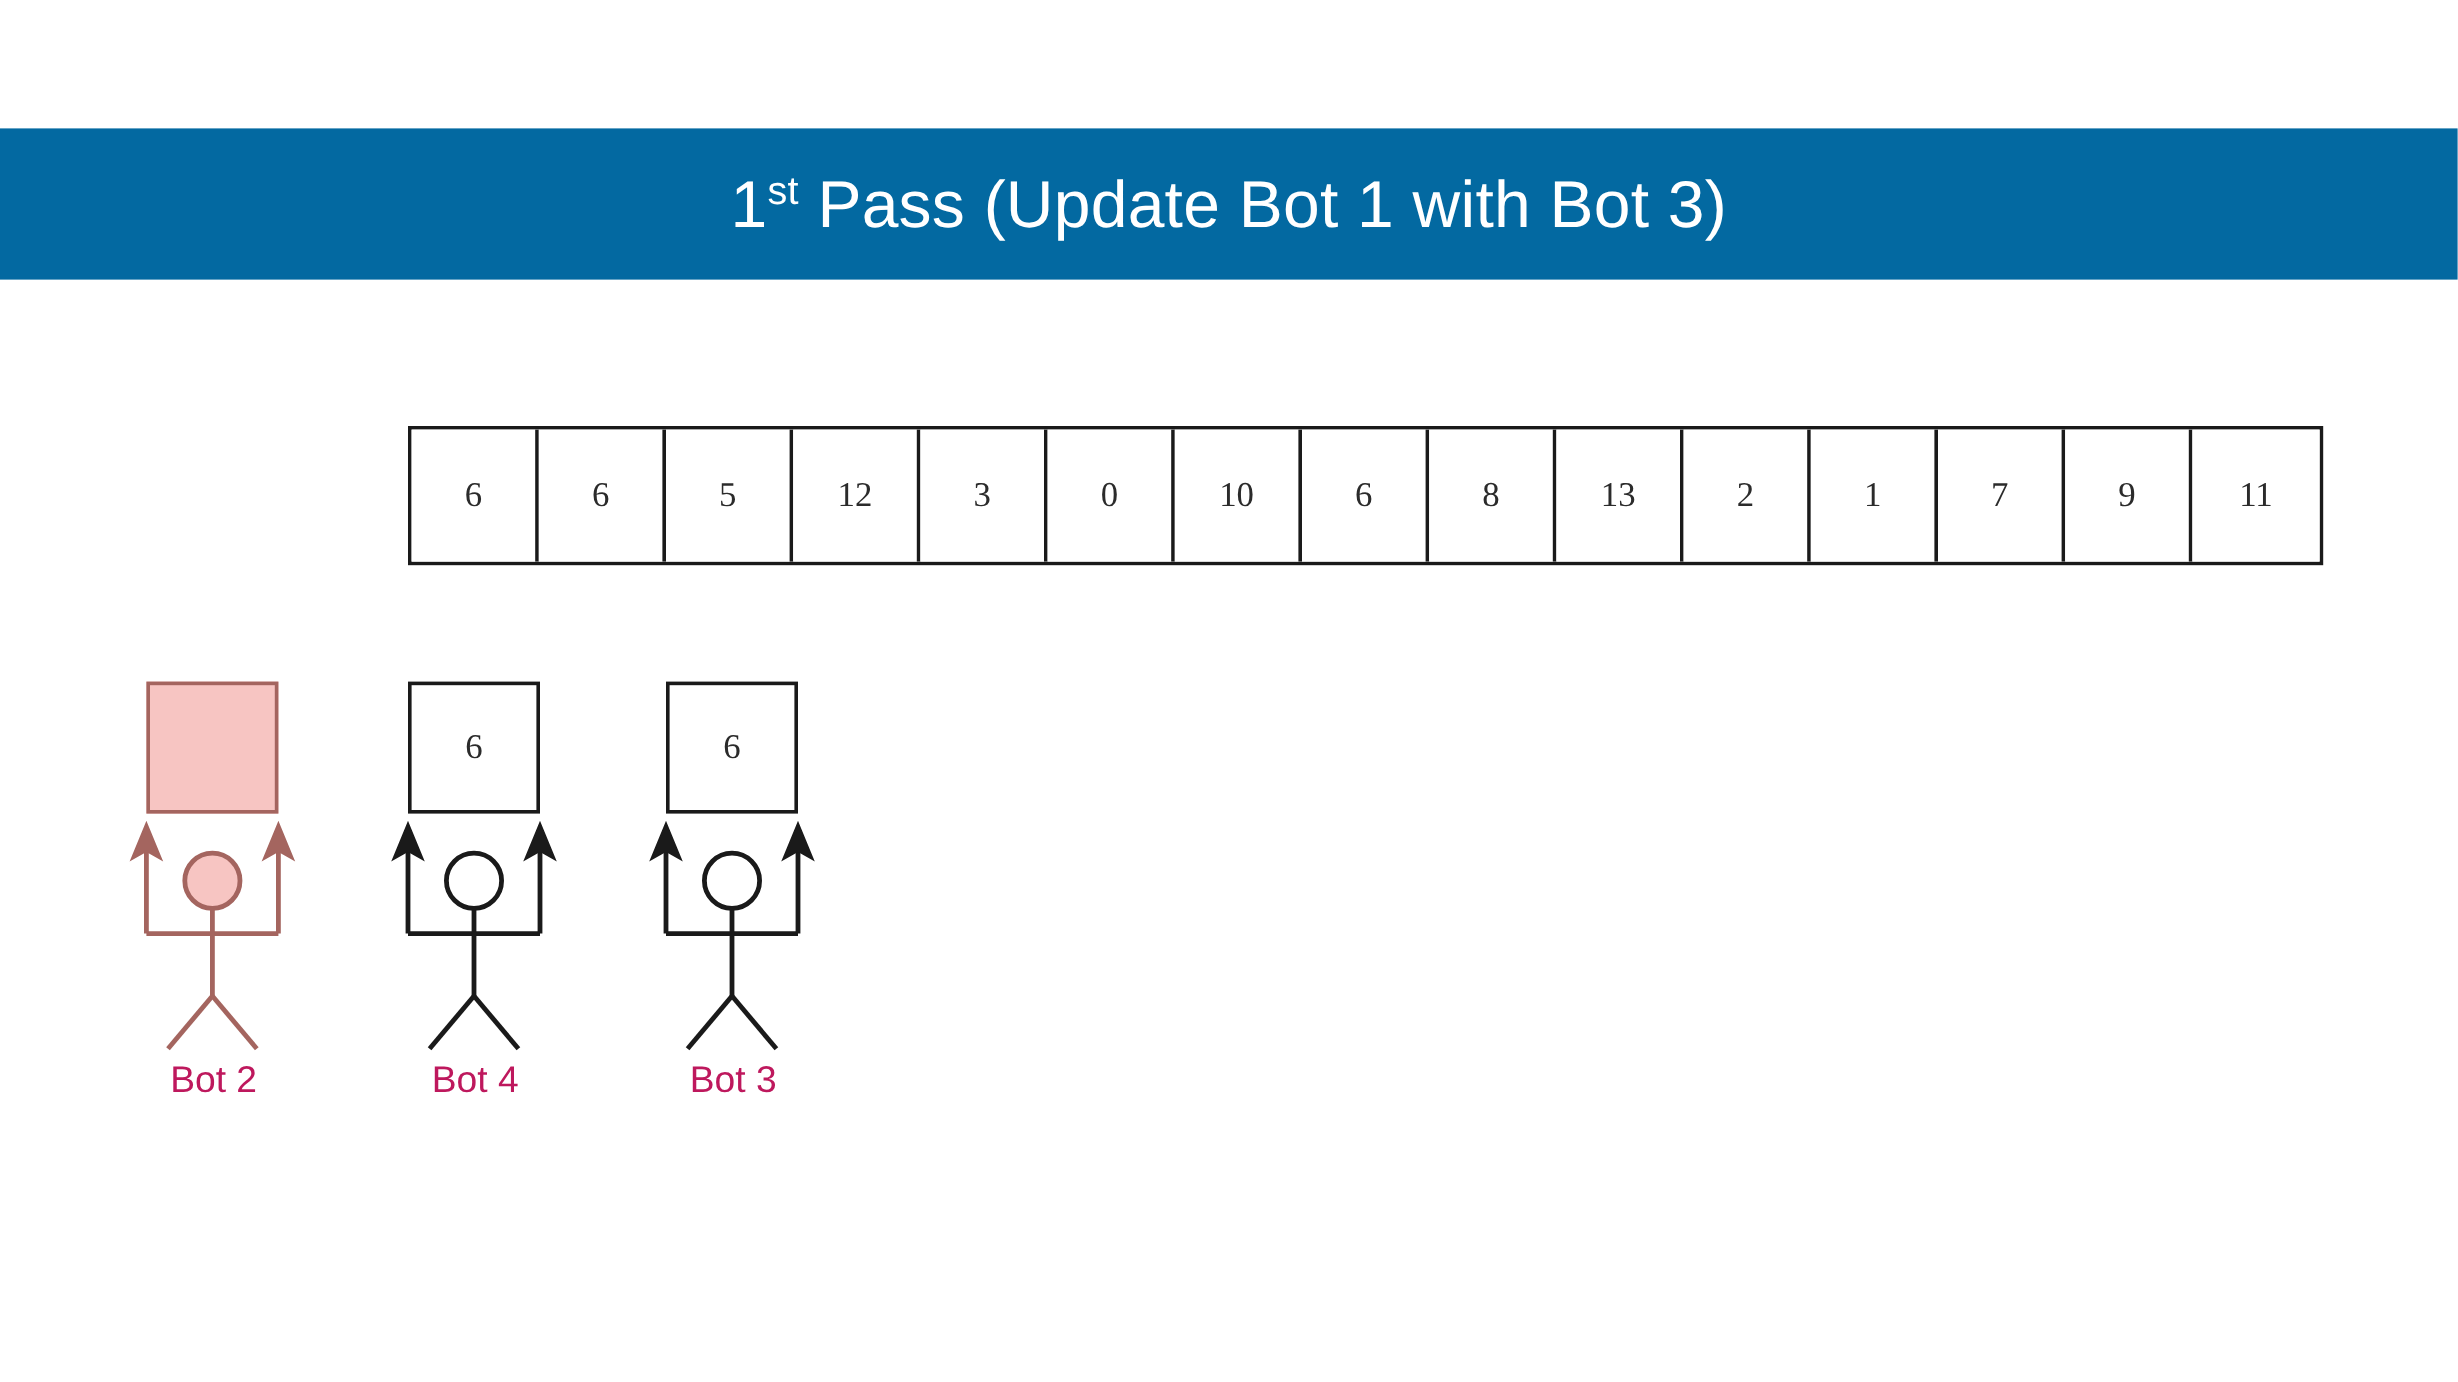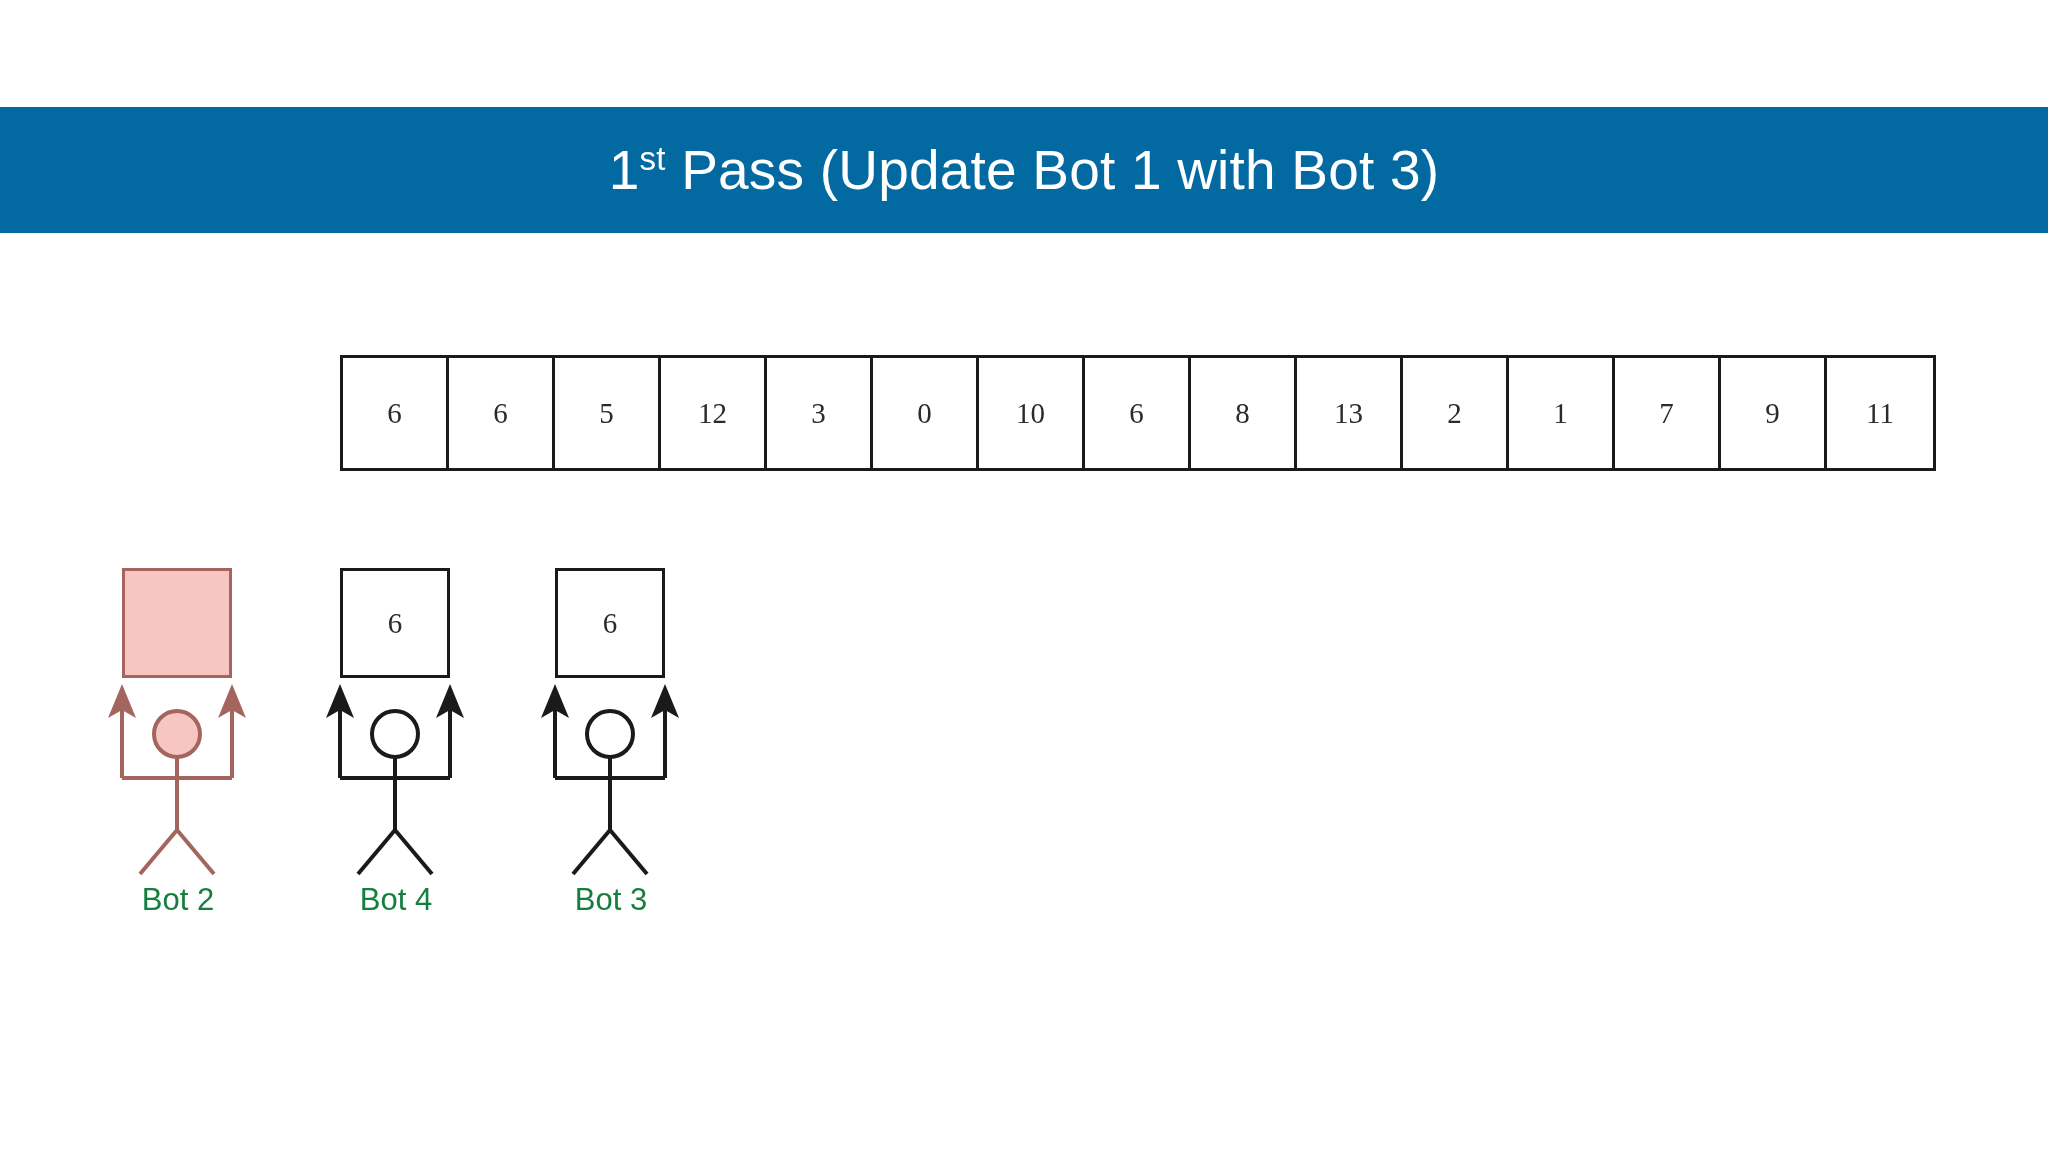--- a/index.html
+++ b/index.html
@@ -105,21 +105,21 @@
     height: 200px;
   }
 
   .bot-label {
     position: absolute;
     left: 0;
     top: 322px;
     width: 156px;
     text-align: center;
     font-size: 31px;
-    color: #15803d;
+    color: #be185d;
     font-family: "Liberation Sans", sans-serif;
   }
 </style>
 </head>
 <body>
 
 <div id="title-bar">
   <div id="title-text">
     <span>1</span><span class="sup">st</span><span> Pass (Update Bot 1 with Bot 3)</span>
   </div>

